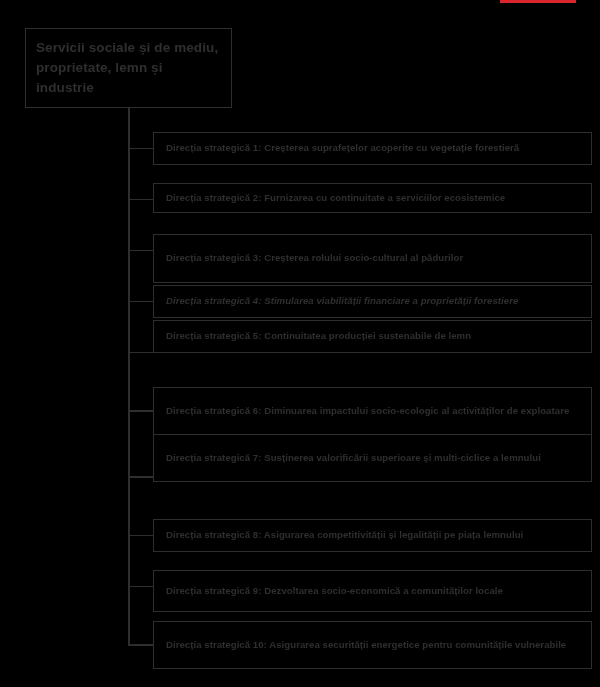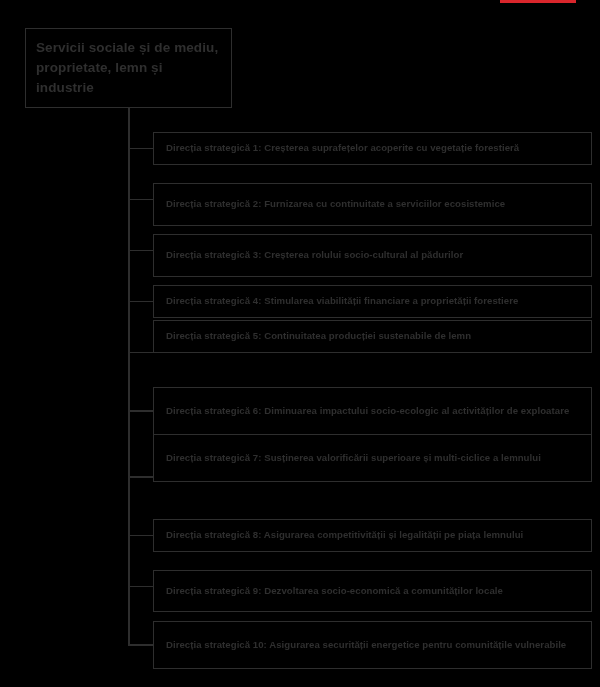--- a/index.html
+++ b/index.html
@@ -100,29 +100,29 @@
 
   <div class="trunk-stem"></div>
   <div class="trunk-line" id="trunk" style="top: 132px; height: 513px;"></div>
 
   <div id="branches">
       <div class="branch-line" style="top: 147.75px;"></div>
       <div class="leaf-node" style="top: 132px; height: 33px;">
         <div class="leaf-label">Direcția strategică 1: Creșterea suprafețelor acoperite cu vegetație forestieră</div>
       </div>
       <div class="branch-line" style="top: 198.75px;"></div>
-      <div class="leaf-node" style="top: 183px; height: 43px;">
+      <div class="leaf-node" style="top: 183px; height: 30px;">
         <div class="leaf-label">Direcția strategică 2: Furnizarea cu continuitate a serviciilor ecosistemice</div>
       </div>
       <div class="branch-line" style="top: 249.75px;"></div>
-      <div class="leaf-node" style="top: 234px; height: 43px;">
+      <div class="leaf-node" style="top: 234px; height: 49px;">
         <div class="leaf-label">Direcția strategică 3: Creșterea rolului socio-cultural al pădurilor</div>
       </div>
       <div class="branch-line" style="top: 300.75px;"></div>
-      <div class="leaf-node" style="top: 285px; height: 33px;">
+      <div class="leaf-node" style="top: 285px; height: 33px; font-style: italic;">
         <div class="leaf-label">Direcția strategică 4: Stimularea viabilității financiare a proprietății forestiere</div>
       </div>
       <div class="branch-line" style="top: 351.75px;"></div>
       <div class="leaf-node" style="top: 320px; height: 33px;">
         <div class="leaf-label">Direcția strategică 5: Continuitatea producției sustenabile de lemn</div>
       </div>
       <div class="branch-line" style="top: 410.25px;"></div>
       <div class="leaf-node" style="top: 387px; height: 48px;">
         <div class="leaf-label">Direcția strategică 6: Diminuarea impactului socio-ecologic al activităților de exploatare</div>
       </div>

